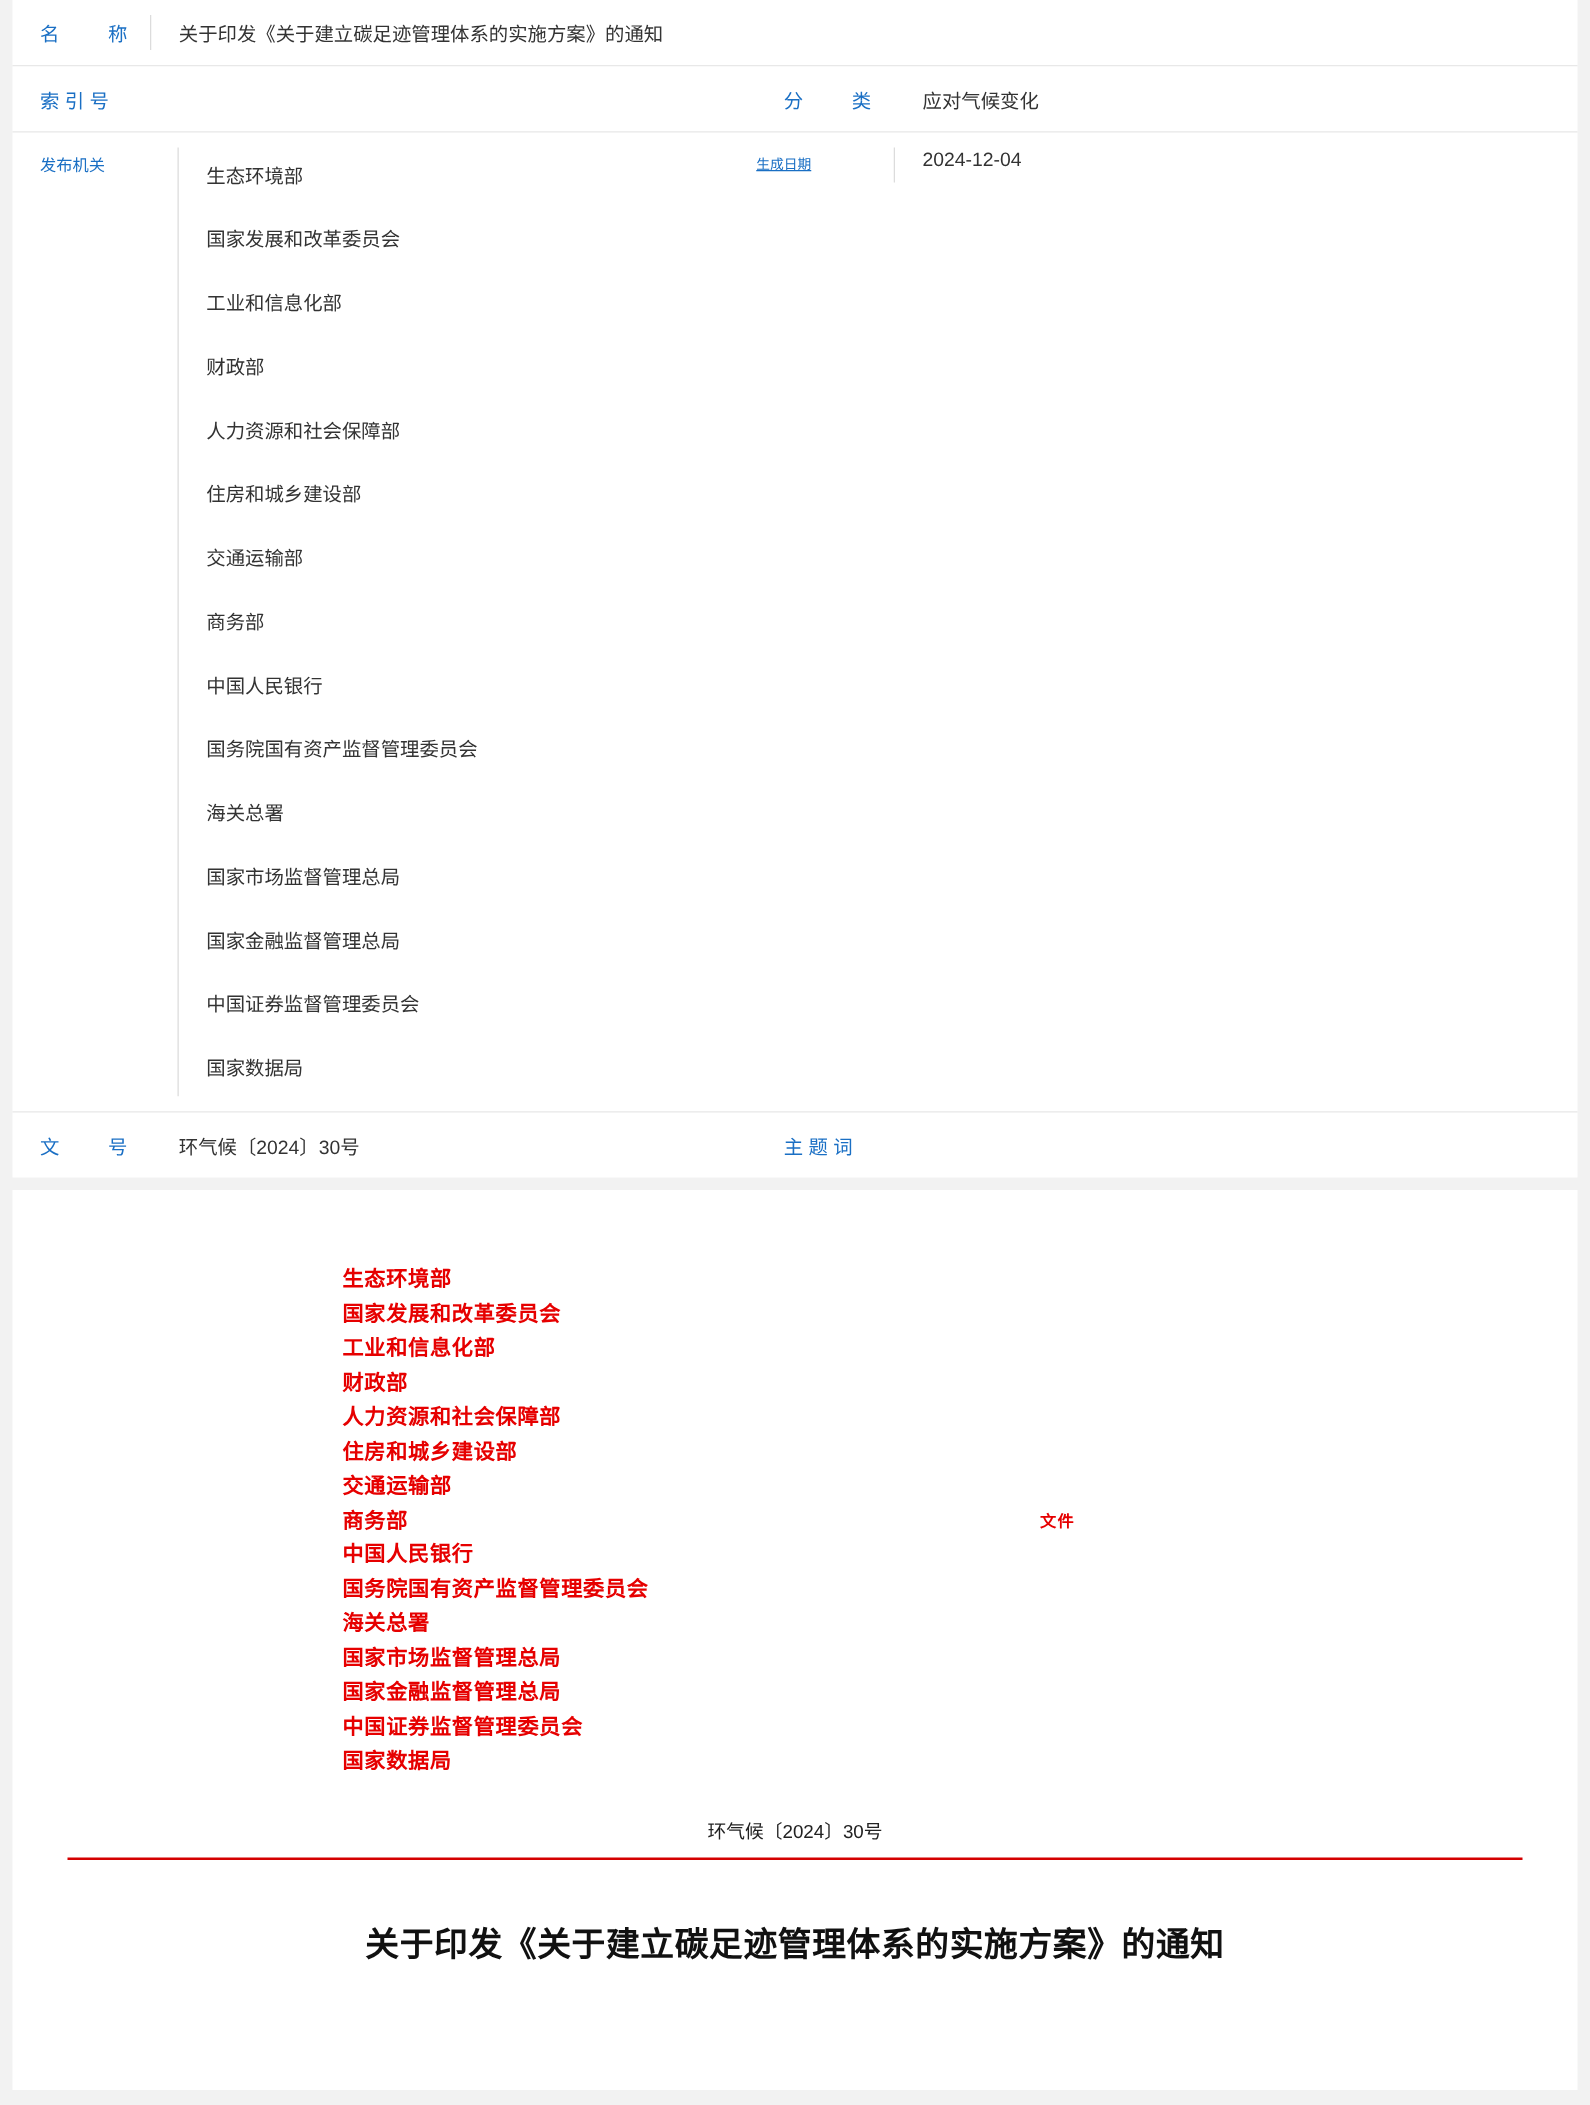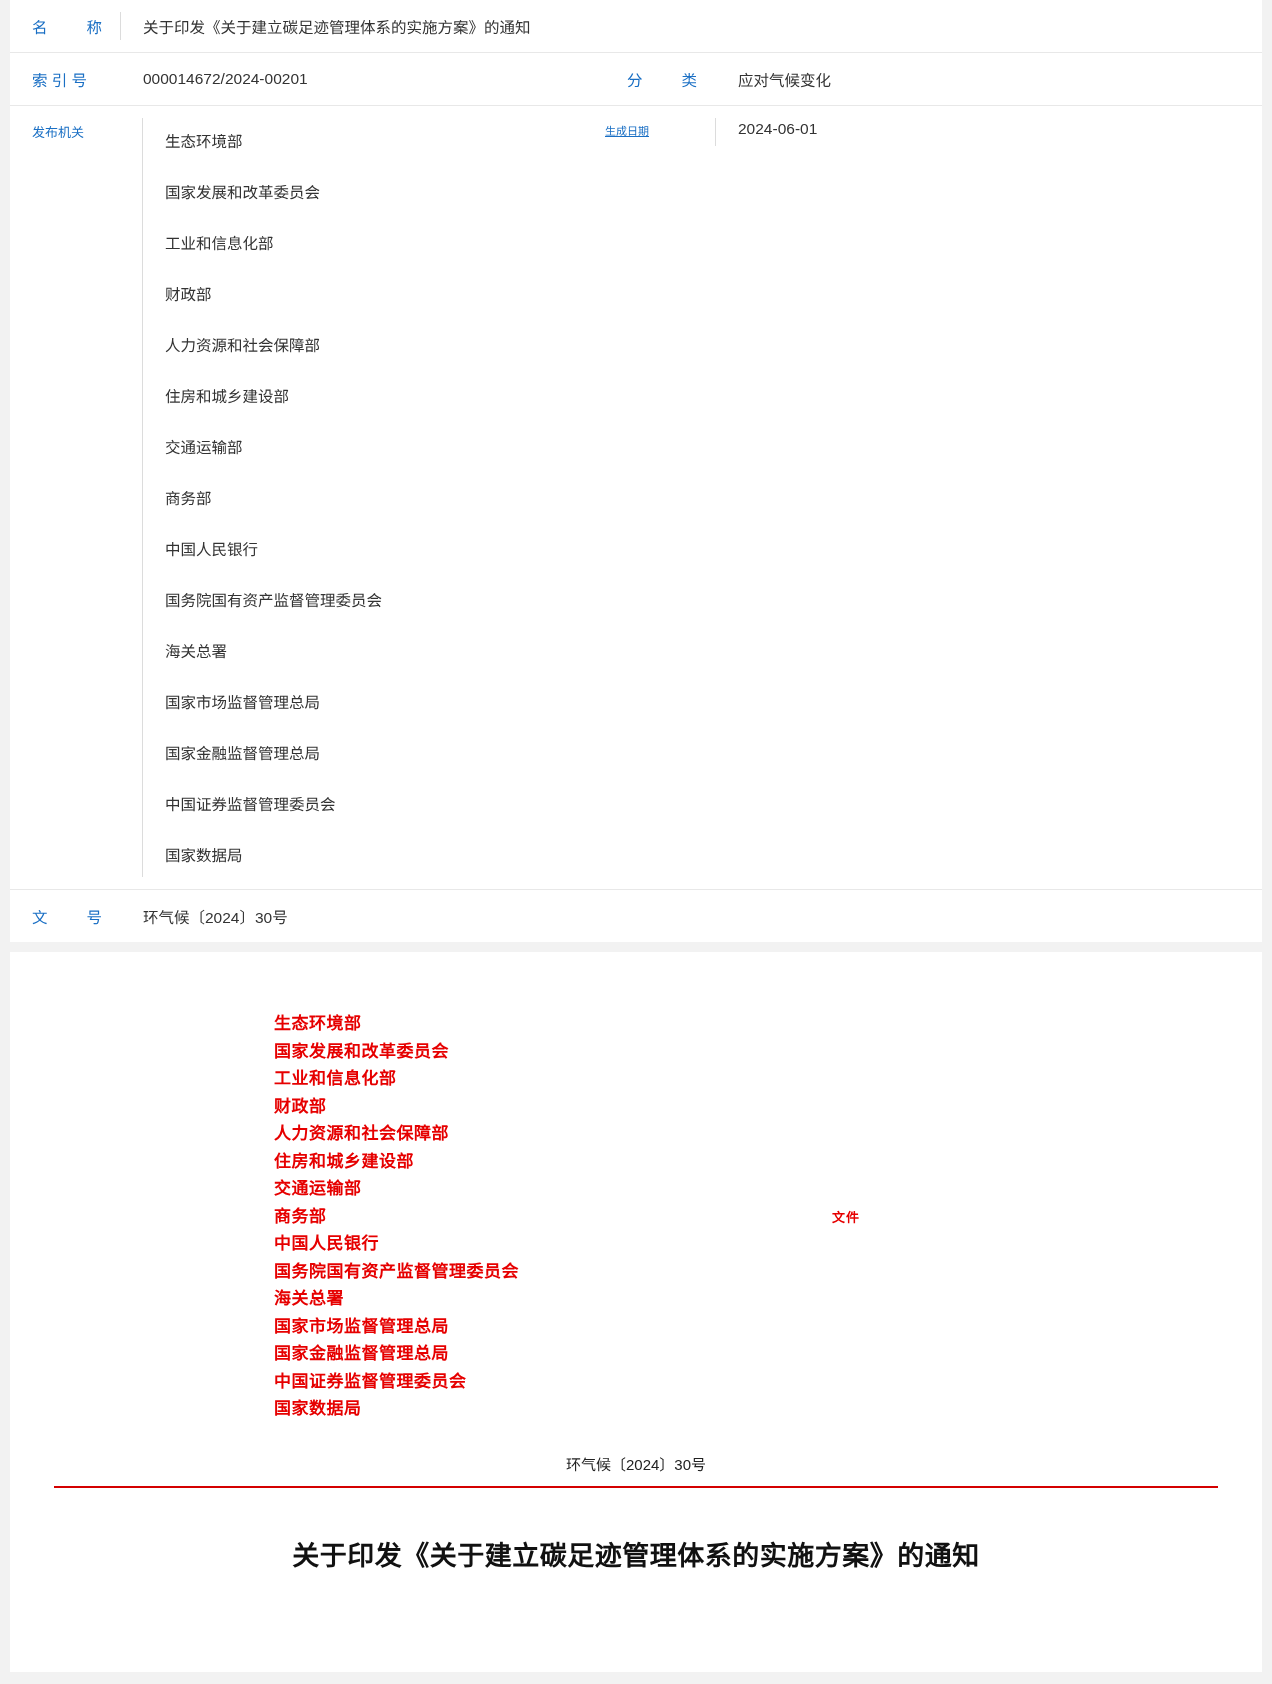--- a/index.html
+++ b/index.html
@@ -208,21 +208,20 @@
         <span>称</span>
       </div>
       <div class="divider"></div>
       <div class="cell value title-value">关于印发《关于建立碳足迹管理体系的实施方案》的通知</div>
     </div>
 
     <div class="meta-row">
       <div class="half-left">
         <div class="cell label">索 引 号</div>
         <div class="divider"></div>
-        <div class="cell value">000014672/2024-00201</div>
       </div>
       <div class="half-right">
         <div class="cell label spread">
           <span>分</span>
           <span>类</span>
         </div>
         <div class="divider"></div>
         <div class="cell value">应对气候变化</div>
       </div>
     </div>
@@ -245,32 +244,37 @@
           <div>海关总署</div>
           <div>国家市场监督管理总局</div>
           <div>国家金融监督管理总局</div>
           <div>中国证券监督管理委员会</div>
           <div>国家数据局</div>
         </div>
       </div>
       <div class="publisher-right">
         <div class="pr-label">生成日期</div>
         <div class="pr-divider"></div>
-        <div class="pr-value">2024-06-01</div>
+        <div class="pr-value">2024-12-04</div>
       </div>
     </div>
 
     <div class="meta-row no-border">
       <div class="half-left">
         <div class="cell label spread">
           <span>文</span>
           <span>号</span>
         </div>
         <div class="divider"></div>
         <div class="cell value">环气候〔2024〕30号</div>
+      </div>
+      <div class="half-right">
+        <div class="cell label">主 题 词</div>
+        <div class="divider"></div>
+        <div class="cell value"></div>
       </div>
     </div>
 
   </div>
 
   <div class="doc-card">
 
     <div class="issuers-block">
       <div class="issuers">
         <div>生态环境部</div>

